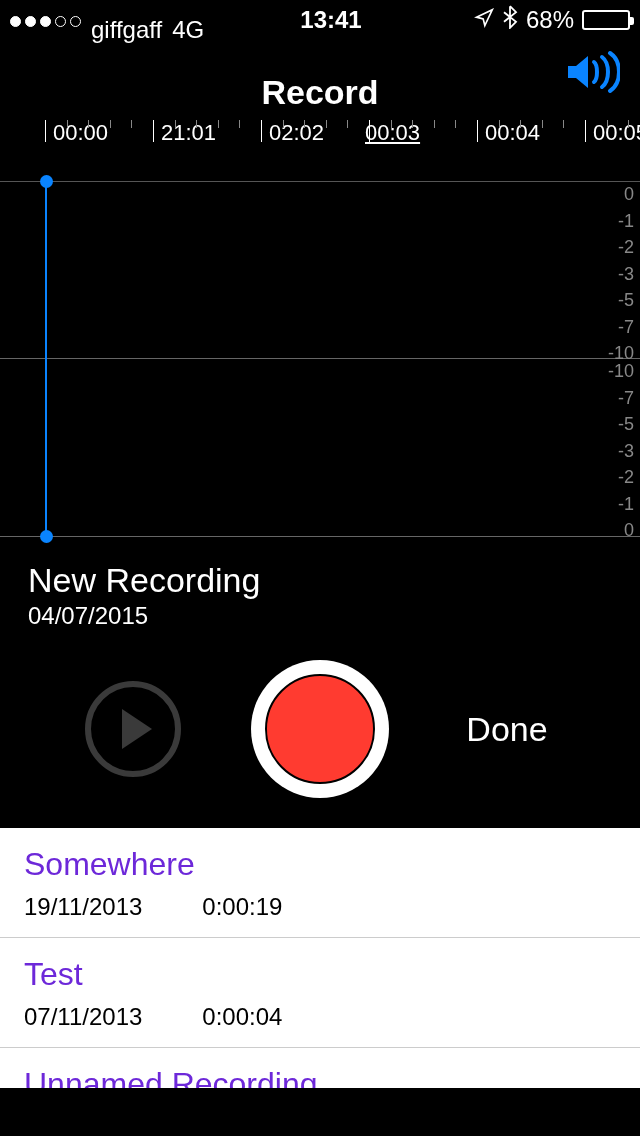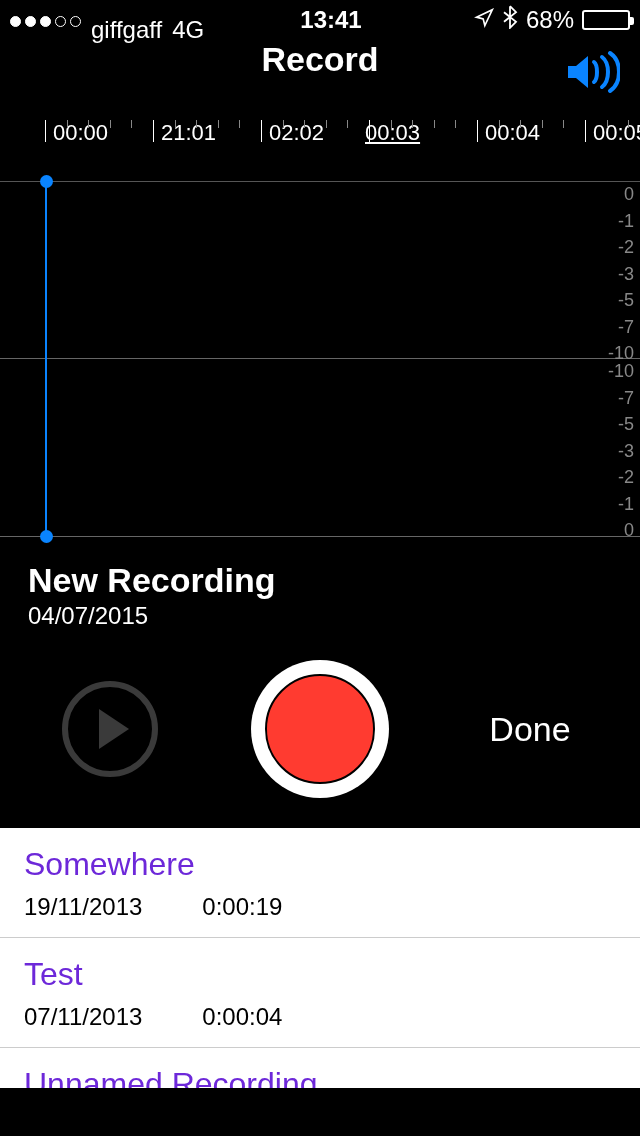--- a/index.html
+++ b/index.html
@@ -12,21 +12,21 @@
   .signal-dots { display: flex; gap: 4px; align-items: center; }
   .dot { width: 11px; height: 11px; border-radius: 50%; border: 1.5px solid #fff; }
   .dot.filled { background: #fff; }
   .carrier, .network, .clock, .battery-pct { font-size: 24px; font-weight: 400; }
   .clock { position:absolute; left:50%; transform:translateX(-50%); font-weight:700;margin-left:11px;}
   .battery { width: 48px; height: 20px; border: 2px solid #fff; border-radius: 3px; position: relative; }
   .battery::after { content:""; position:absolute; right:-6px; top:5px; width:4px; height:8px; background:#fff; border-radius:0 2px 2px 0;}
   .battery-fill { background:#fff; height:100%; width:68%; }
 
   
-  .header { position: relative; height: 72px; display:flex; align-items:flex-start; justify-content:center; }
+  .header { position: relative; height: 72px; display:flex; align-items:flex-end; justify-content:center; }
   .header-title { color:#fff; font-size:34px; font-weight:600; }
   .speaker-btn { position:absolute; right:20px; top:10px; }
 
   
   .ruler { position:relative; height:62px; border-bottom:1px solid #555; margin-top:8px; }
   .ruler-ticks { position:absolute; inset:0; }
   .tick { position:absolute; top:0; width:1px; background:#888; }
   .tick.major { height:22px; background:#fff; }
   .tick.minor { height:8px; }
   .tick-label { position:absolute; top:0; color:#fff; font-size:22px; transform:translateY(0); }
@@ -39,25 +39,25 @@
   .playhead { position:absolute; left:45px; top:0; bottom:0; width:2px; background:#0a84ff; }
   .playhead-dot { position:absolute; left:40px; width:13px; height:13px; border-radius:50%; background:#0a84ff; }
   .playhead-dot.top { top:-7px; }
   .playhead-dot.bot { bottom:-7px; }
   .waveform-wrap { position:relative; }
   .waveform-bottom-line { border-bottom:1px solid #666; }
 
   
   .current-block { padding: 20px 28px 10px; }
   .big-timer { color:#fff; font-size:60px; font-weight:100; letter-spacing:1px; font-feature-settings:"tnum"; }
-  .rec-name { color:#fff; font-size:34px; font-weight:700; margin-top:4px; }
+  .rec-name { color:#fff; font-size:34px; font-weight:400; margin-top:4px; }
   .rec-date { color:#fff; font-size:24px; font-weight:400; margin-top:2px; }
 
   
-  .controls { display:flex; align-items:center; justify-content:space-between; padding:20px 50px 30px; }
+  .controls { display:flex; align-items:center; justify-content:space-between; padding:20px 73px 30px; }
   .play-btn { width:96px; height:96px; border:6px solid #3a3a3a; border-radius:50%; display:flex; align-items:center; justify-content:center; }
   .play-tri { width:0; height:0; border-left:30px solid #3a3a3a; border-top:20px solid transparent; border-bottom:20px solid transparent; margin-left:8px;}
   .record-btn { width:138px; height:138px; border-radius:50%; background:#fff; display:flex; align-items:center; justify-content:center; }
   .record-inner { width:110px; height:110px; border-radius:50%; background:#ff3b30; border:2px solid #000;}
   .done-btn { color:#fff; font-size:34px; font-weight:400; width:120px; text-align:center;}
   .play-wrap { width:120px; display:flex; justify-content:center;}
   .list-item { padding:18px 24px 16px; border-bottom:1px solid #ccc; }
   .item-title { font-size:32px; color:#6d28d9; font-weight:400; }
   .item-meta { display:flex; gap:60px; margin-top:10px; color:#000; font-size:24px; }
   .list-wrap { background:#fff; height: calc(1136px - 876px); overflow:hidden;}

